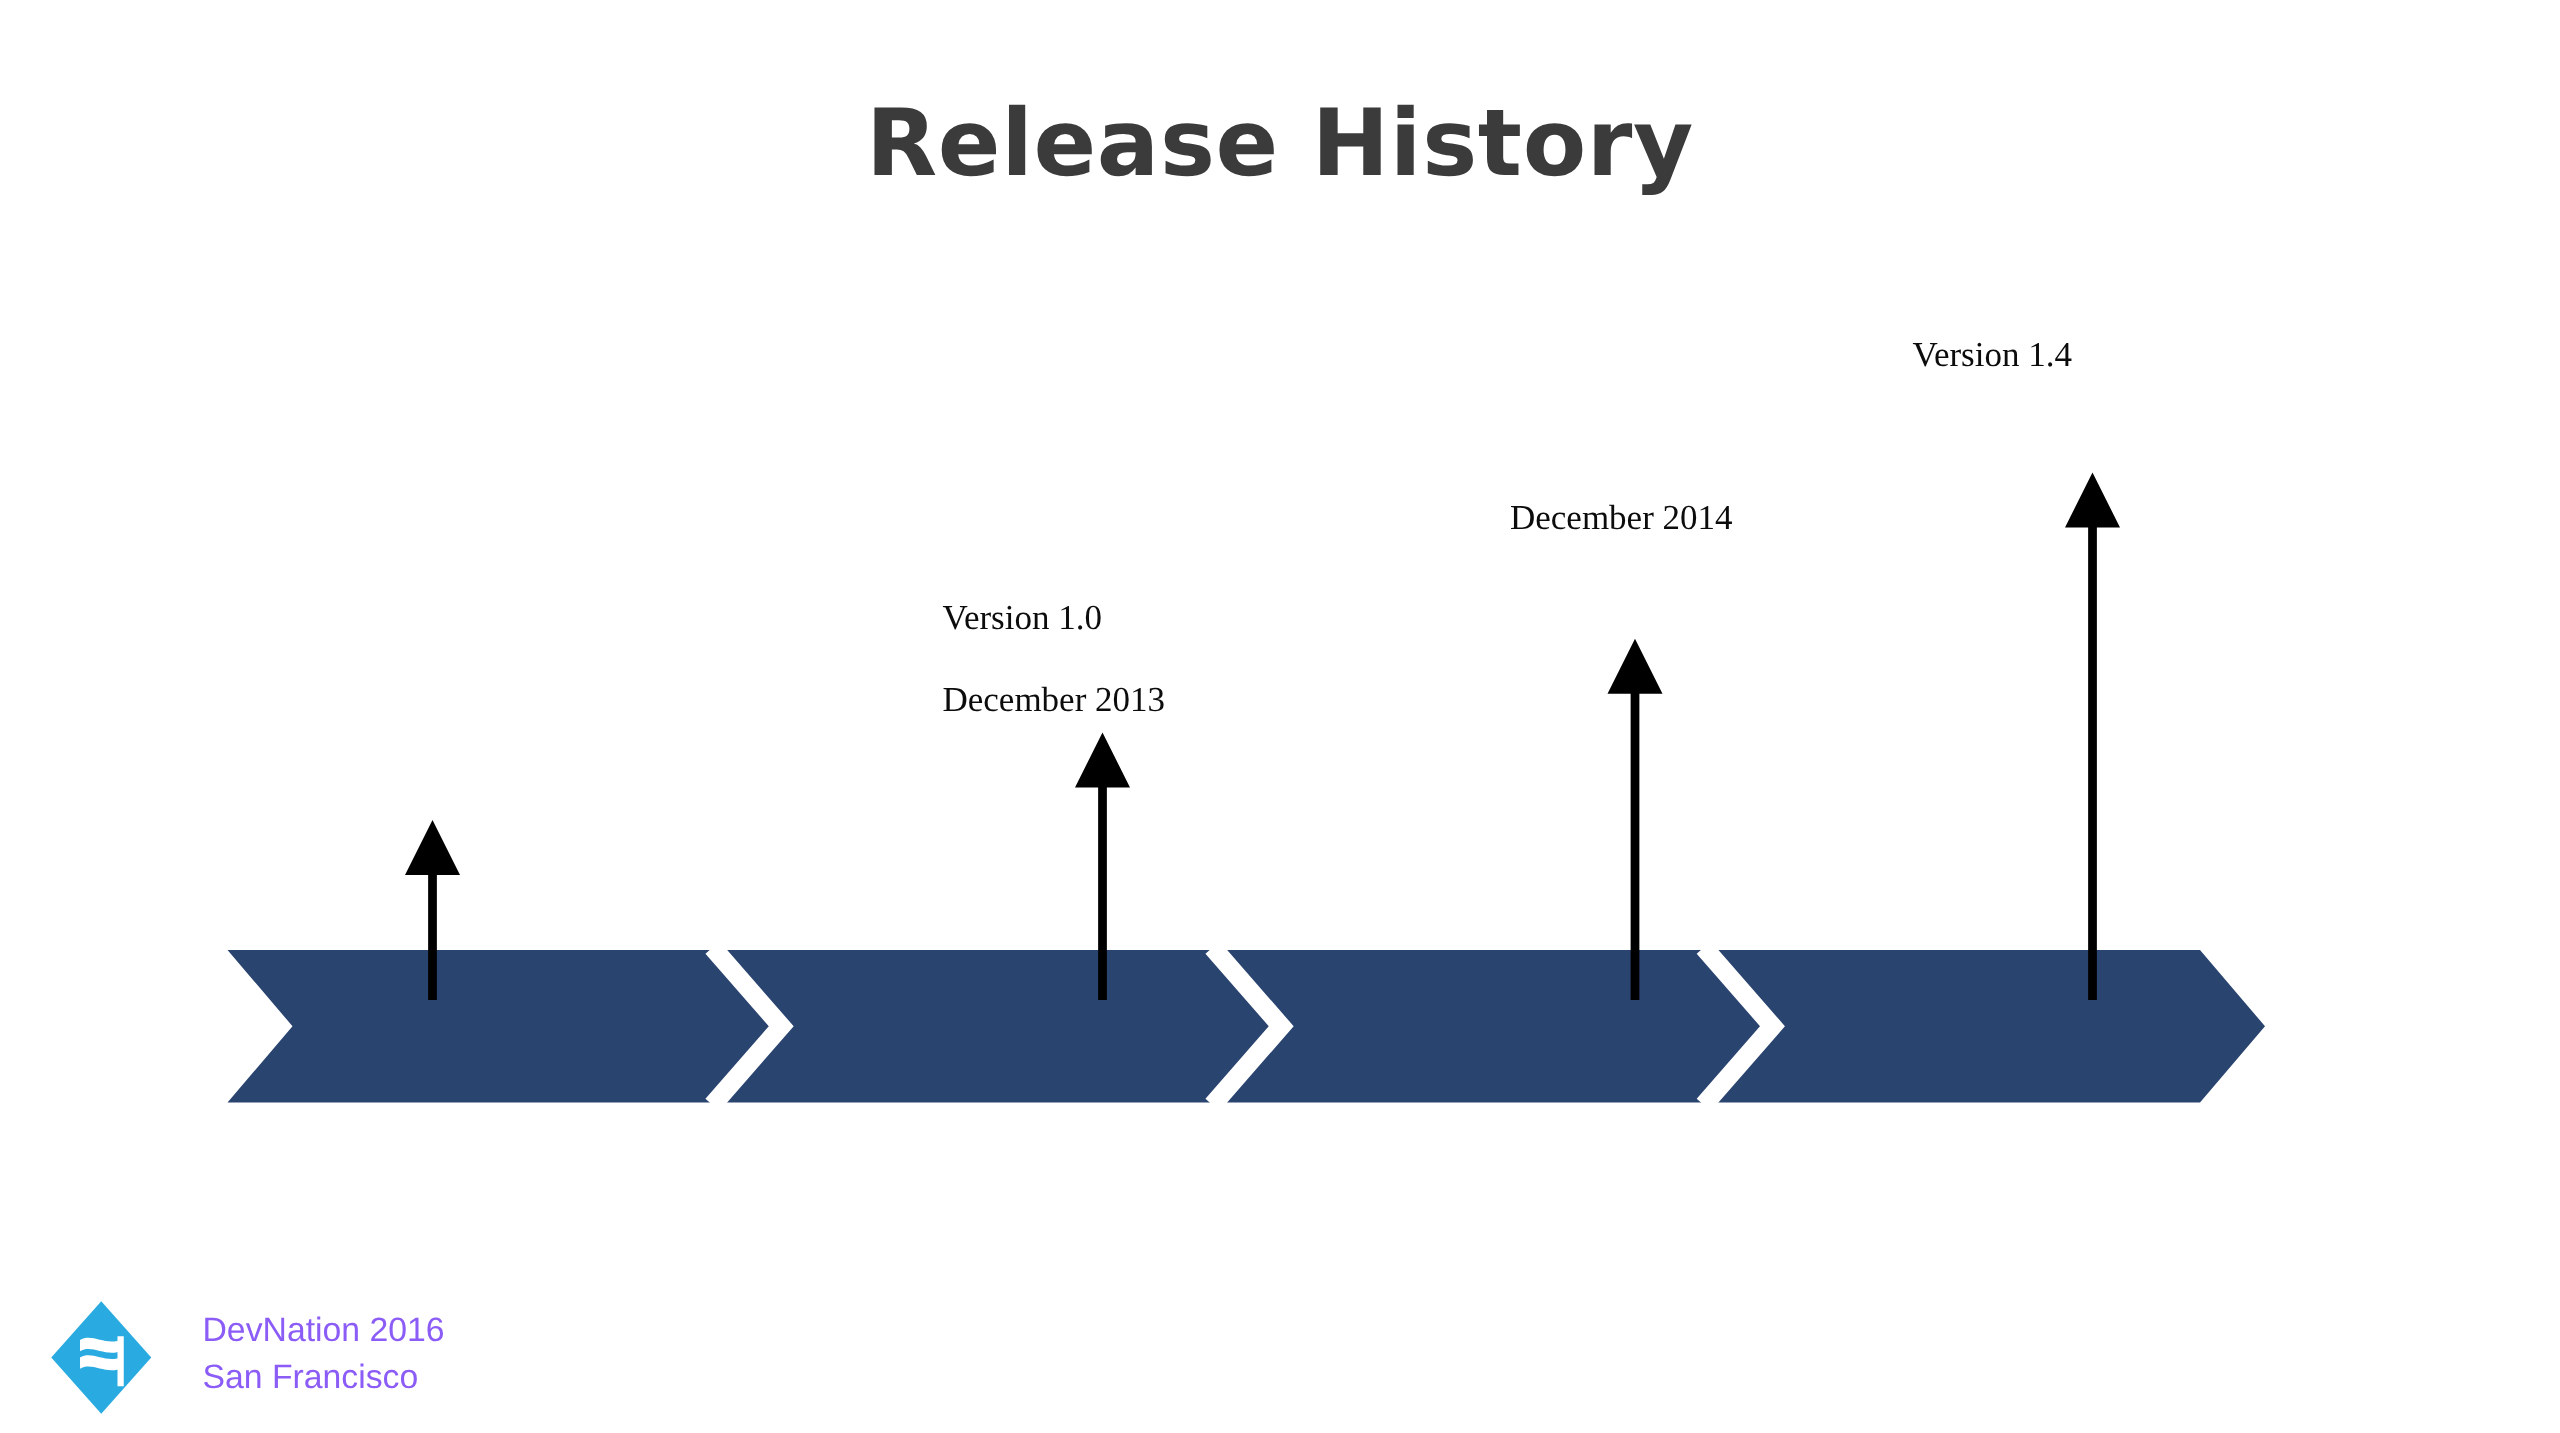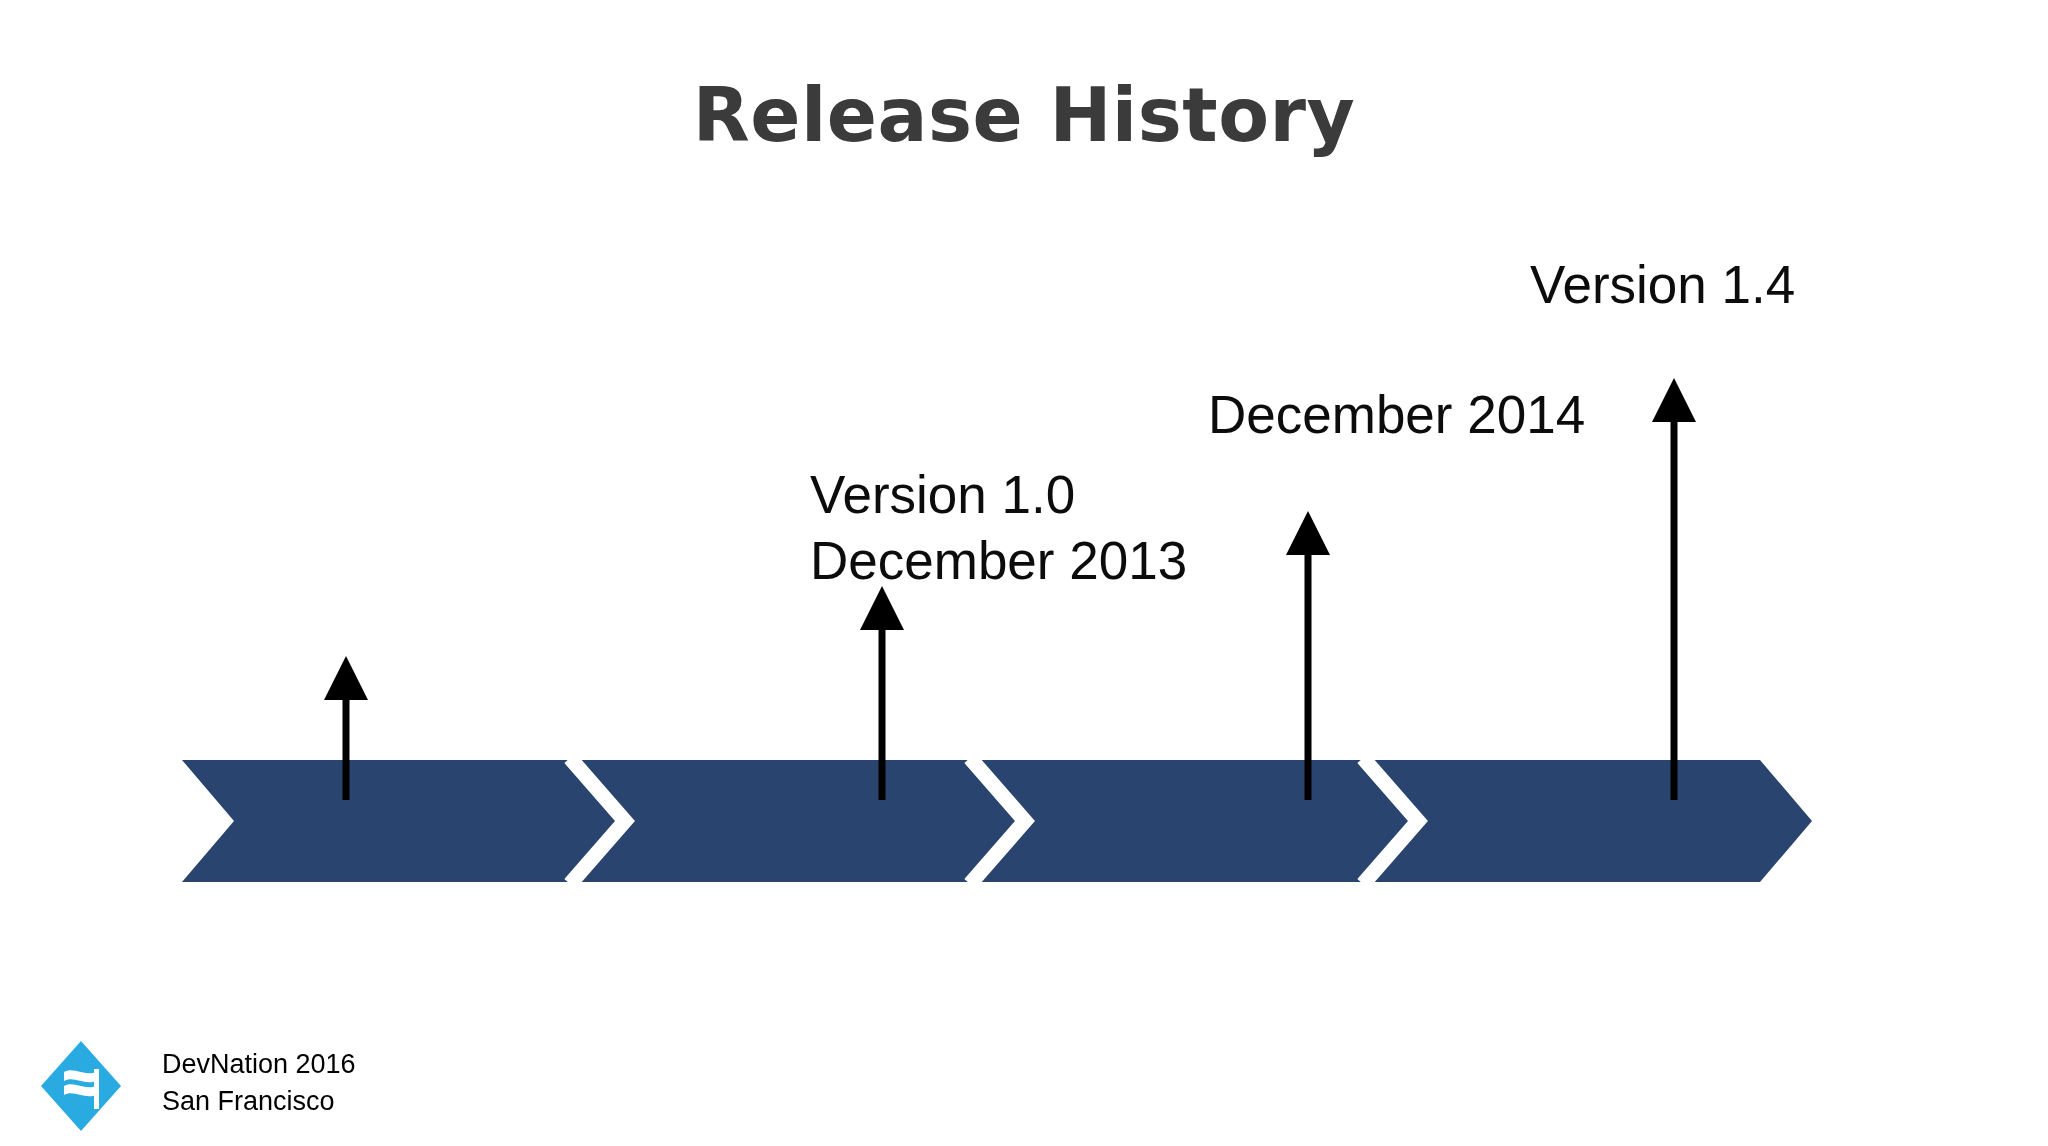--- a/index.html
+++ b/index.html
@@ -31,22 +31,22 @@
     font-family: "DejaVu Sans", sans-serif;
     font-size: 74px;
     font-weight: bold;
     color: #3b3b3b;
     letter-spacing: 0.5px;
     line-height: 1.0;
     white-space: nowrap;
   }
   .milestone-label {
     position: absolute;
-    font-family: Liberation Sans, sans-serif;
-    font-size: 53px;
+    font-family: Liberation Serif, serif;
+    font-size: 28px;
     font-weight: 400;
     color: #0c0c0c;
     line-height: 66px;
     white-space: nowrap;
     text-align: left;
   }
   .milestone-label .ml-line { display: block; }
 
   #timeline-svg {
     position: absolute;
@@ -71,21 +71,21 @@
     width: 86px;
     height: 96px;
   }
   #brand-text {
     position: absolute;
     left: 124px;
     top: 10px;
     font-family: "Liberation Sans", sans-serif;
     font-size: 27px;
     line-height: 37px;
-    color: #000000;
+    color: #8b5cf6;
     white-space: nowrap;
   }
   #brand-text .bl { display: block; }
 </style>
 </head>
 <body>
 
 <div id="slide">
 
   <div id="slide-title">Release History</div>
@@ -114,21 +114,21 @@
         <polygon points="1308,511 1330,555 1286,555" fill="#000000"></polygon>
       </g>
       <g>
         <line x1="1674" y1="800" x2="1674" y2="412" stroke="#000000" stroke-width="7"></line>
         <polygon points="1674,378 1696,422 1652,422" fill="#000000"></polygon>
       </g>
     </g>
   </svg>
 
 
-  <div class="milestone-label" style="left:810px; top:462px;">
+  <div class="milestone-label" style="left:754px; top:462px;">
     <span class="ml-line">Version 1.0</span>
     <span class="ml-line">December 2013</span>
   </div>
 
   <div class="milestone-label" style="left:1208px; top:382px;">
     <span class="ml-line">December 2014</span>
   </div>
 
   <div class="milestone-label" style="left:1530px; top:252px;">
     <span class="ml-line">Version 1.4</span>

